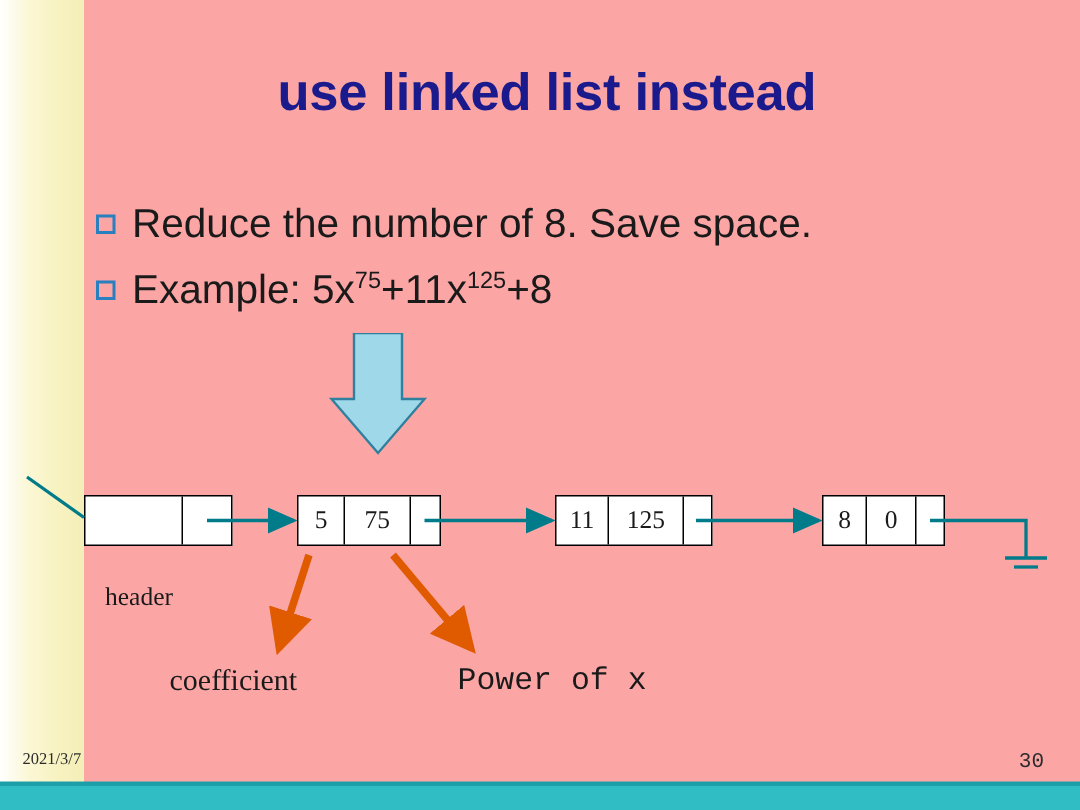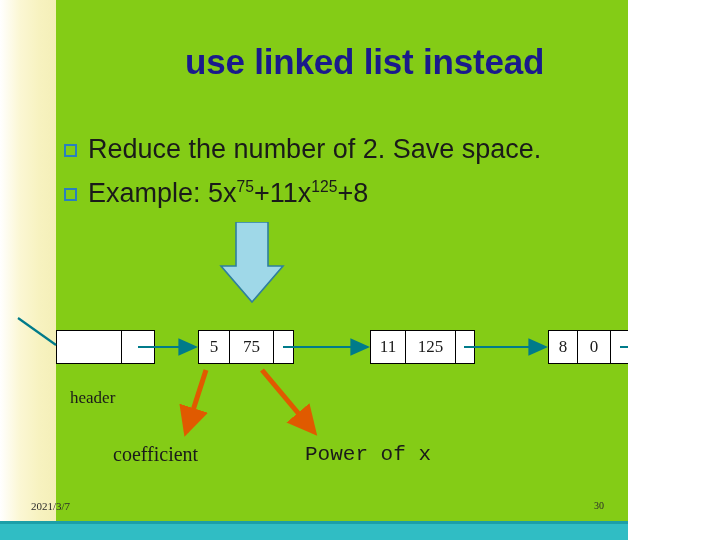--- a/index.html
+++ b/index.html
@@ -8,23 +8,23 @@
   }
   body {
     width: 720px;
     height: 540px;
     font-family: "Liberation Sans", sans-serif;
     background: #ffffff;
     overflow: hidden;
   }
   #slide {
     position: relative;
-    width: 628px;
+    width: 720px;
     height: 540px;
-    background: #84cc16;
+    background: #fca5a5;
     overflow: hidden;
   }
   
   .left-band {
     position: absolute;
     left: 0;
     top: 0;
     width: 56px;
     height: 540px;
     background: linear-gradient(to right, #ffffff 0%, #fbf7d4 35%, #f7f2c0 70%, #f4efb8 100%);
@@ -183,48 +183,48 @@
     position: absolute;
     left: 305px;
     top: 443px;
     font-family: Liberation Mono, monospace;
     font-size: 21px;
     color: #1a1a1a;
   }
 
   .footer-date {
     position: absolute;
-    left: 31px;
+    left: 15px;
     top: 500px;
     font-size: 11px;
     color: #2b2b2b;
     font-family: "Liberation Serif", serif;
   }
   .footer-page {
     position: absolute;
     right: 24px;
     top: 500px;
-    font-size: 10px;
+    font-size: 14px;
     color: #2b2b2b;
-    font-family: Liberation Serif, serif;
+    font-family: Liberation Mono, monospace;
   }
 </style>
 </head>
 <body>
 
 <div id="slide">
 
   <div class="left-band"></div>
 
   <div class="title">use linked list instead</div>
 
   <div class="bullets">
     <div class="bullet-row">
       <span class="bullet-mark"></span>
-      <span class="bullet-text">Reduce the number of 2. Save space.</span>
+      <span class="bullet-text">Reduce the number of 8. Save space.</span>
     </div>
     <div class="bullet-row">
       <span class="bullet-mark"></span>
       <span class="bullet-text"><span>Example: 5x</span><sup>75</sup><span>+11x</span><sup>125</sup><span>+8</span></span>
     </div>
   </div>
 
   <div class="down-arrow">
     <svg width="66" height="82" viewBox="0 0 66 82">
       <polygon points="17,0 49,0 49,44 64,44 33,80 2,44 17,44" fill="#9fd8e8" stroke="#2f7f9e" stroke-width="1.6"></polygon>

